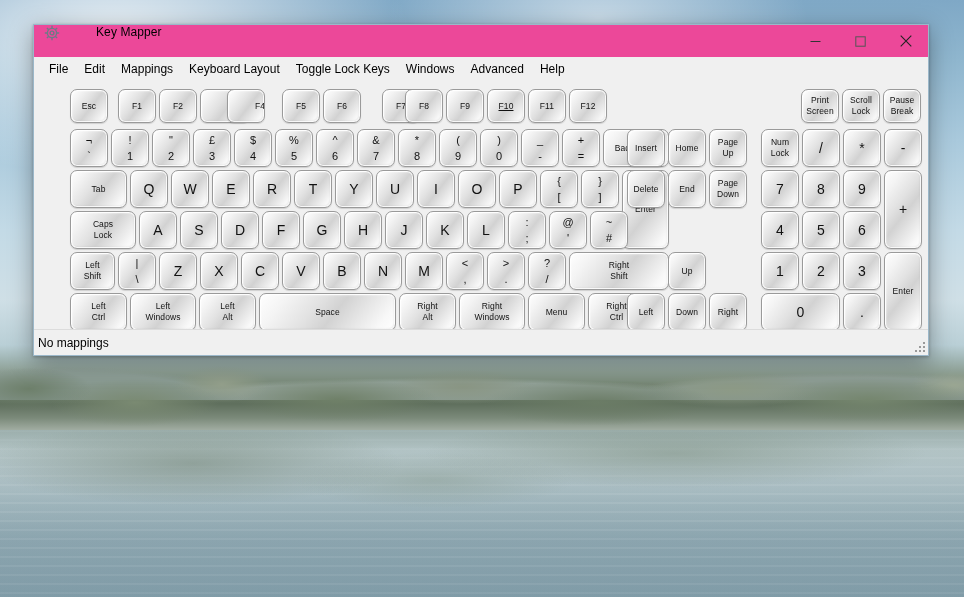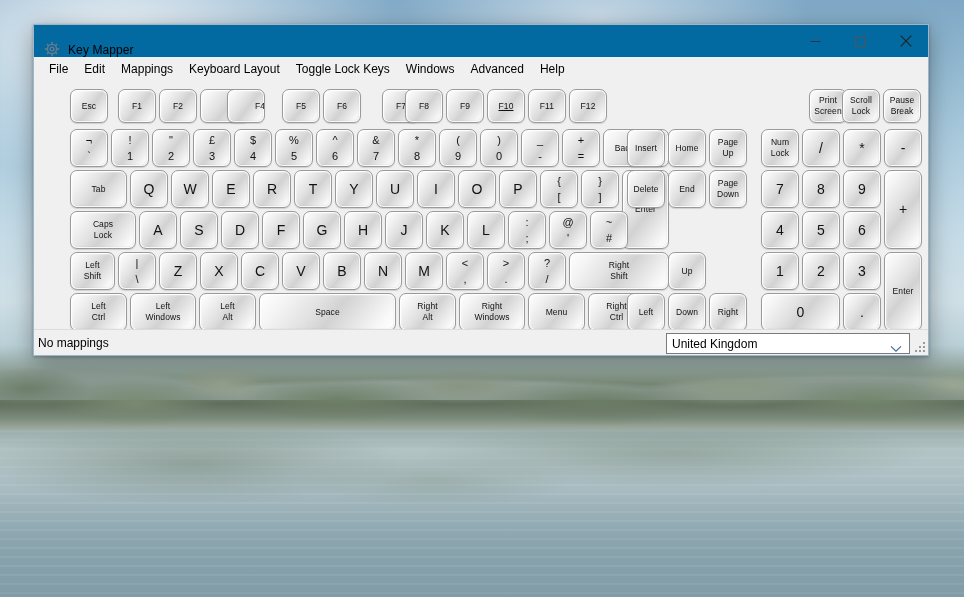--- a/index.html
+++ b/index.html
@@ -88,23 +88,24 @@
     width: 896px; height: 332px;
     background: #f0f0f0;
     border: 1px solid #9bb7c9;
     box-shadow: 0 6px 22px rgba(0,0,0,.35), 0 1px 3px rgba(0,0,0,.25);
     display: flex; flex-direction: column;
   }
 
   
   #titlebar {
     height: 32px; flex: 0 0 32px;
-    background: #0369a1;
-    display: flex; align-items: flex-end;
+    background: #ec4899;
+    display: flex; align-items: flex-start;
     position: relative;
+    gap: 28px;
   }
   #app-icon {
     width: 16px; height: 16px;
     margin-left: 10px; margin-right: 8px;
     flex: 0 0 16px;
   }
   #title-text {
     font-size: 12px; color: #000;
     letter-spacing: .1px;
   }
@@ -299,21 +300,21 @@
       </div>
       <div class="key" style="left: 453px; top: 8px; width: 38px; height: 34px; text-decoration: underline;">
         <span class="cap">F10</span>
       </div>
       <div class="key" style="left: 494px; top: 8px; width: 38px; height: 34px;">
         <span class="cap">F11</span>
       </div>
       <div class="key" style="left: 535px; top: 8px; width: 38px; height: 34px;">
         <span class="cap">F12</span>
       </div>
-      <div class="key" style="left: 767px; top: 8px; width: 38px; height: 34px; margin-left: 8px;">
+      <div class="key" style="left: 767px; top: 8px; width: 38px; height: 34px;">
         <span class="cap">Print</span>
         <span class="cap">Screen</span>
       </div>
       <div class="key" style="left: 808px; top: 8px; width: 38px; height: 34px;">
         <span class="cap">Scroll</span>
         <span class="cap">Lock</span>
       </div>
       <div class="key" style="left: 849px; top: 8px; width: 38px; height: 34px;">
         <span class="cap">Pause</span>
         <span class="cap">Break</span>
@@ -660,28 +661,20 @@
       <div class="key" style="left: 727px; top: 212px; width: 79px; height: 38px;">
         <span class="big">0</span>
       </div>
       <div class="key" style="left: 809px; top: 212px; width: 38px; height: 38px;">
         <span class="big">.</span>
       </div>
     </div>
 
   <div id="statusbar">
     <span id="status-text">No mappings</span>
-    <div id="layout-select-wrap">
-      <select id="layout-select"><option value="United Kingdom">United Kingdom</option></select>
-      <span id="select-arrow">
-        <svg width="12" height="8" viewBox="0 0 12 8">
-            <path d="M1 1.4L6 6.2L11 1.4" fill="none" stroke="#3c6f9a" stroke-width="1.2"></path>
-          </svg>
-      </span>
-    </div>
     <span id="grip">
       <span class="grip-dot" style="right:0;bottom:0"></span>
       <span class="grip-dot" style="right:4px;bottom:0"></span>
       <span class="grip-dot" style="right:8px;bottom:0"></span>
       <span class="grip-dot" style="right:0;bottom:4px"></span>
       <span class="grip-dot" style="right:4px;bottom:4px"></span>
       <span class="grip-dot" style="right:0;bottom:8px"></span>
     </span>
   </div>
 </div>

